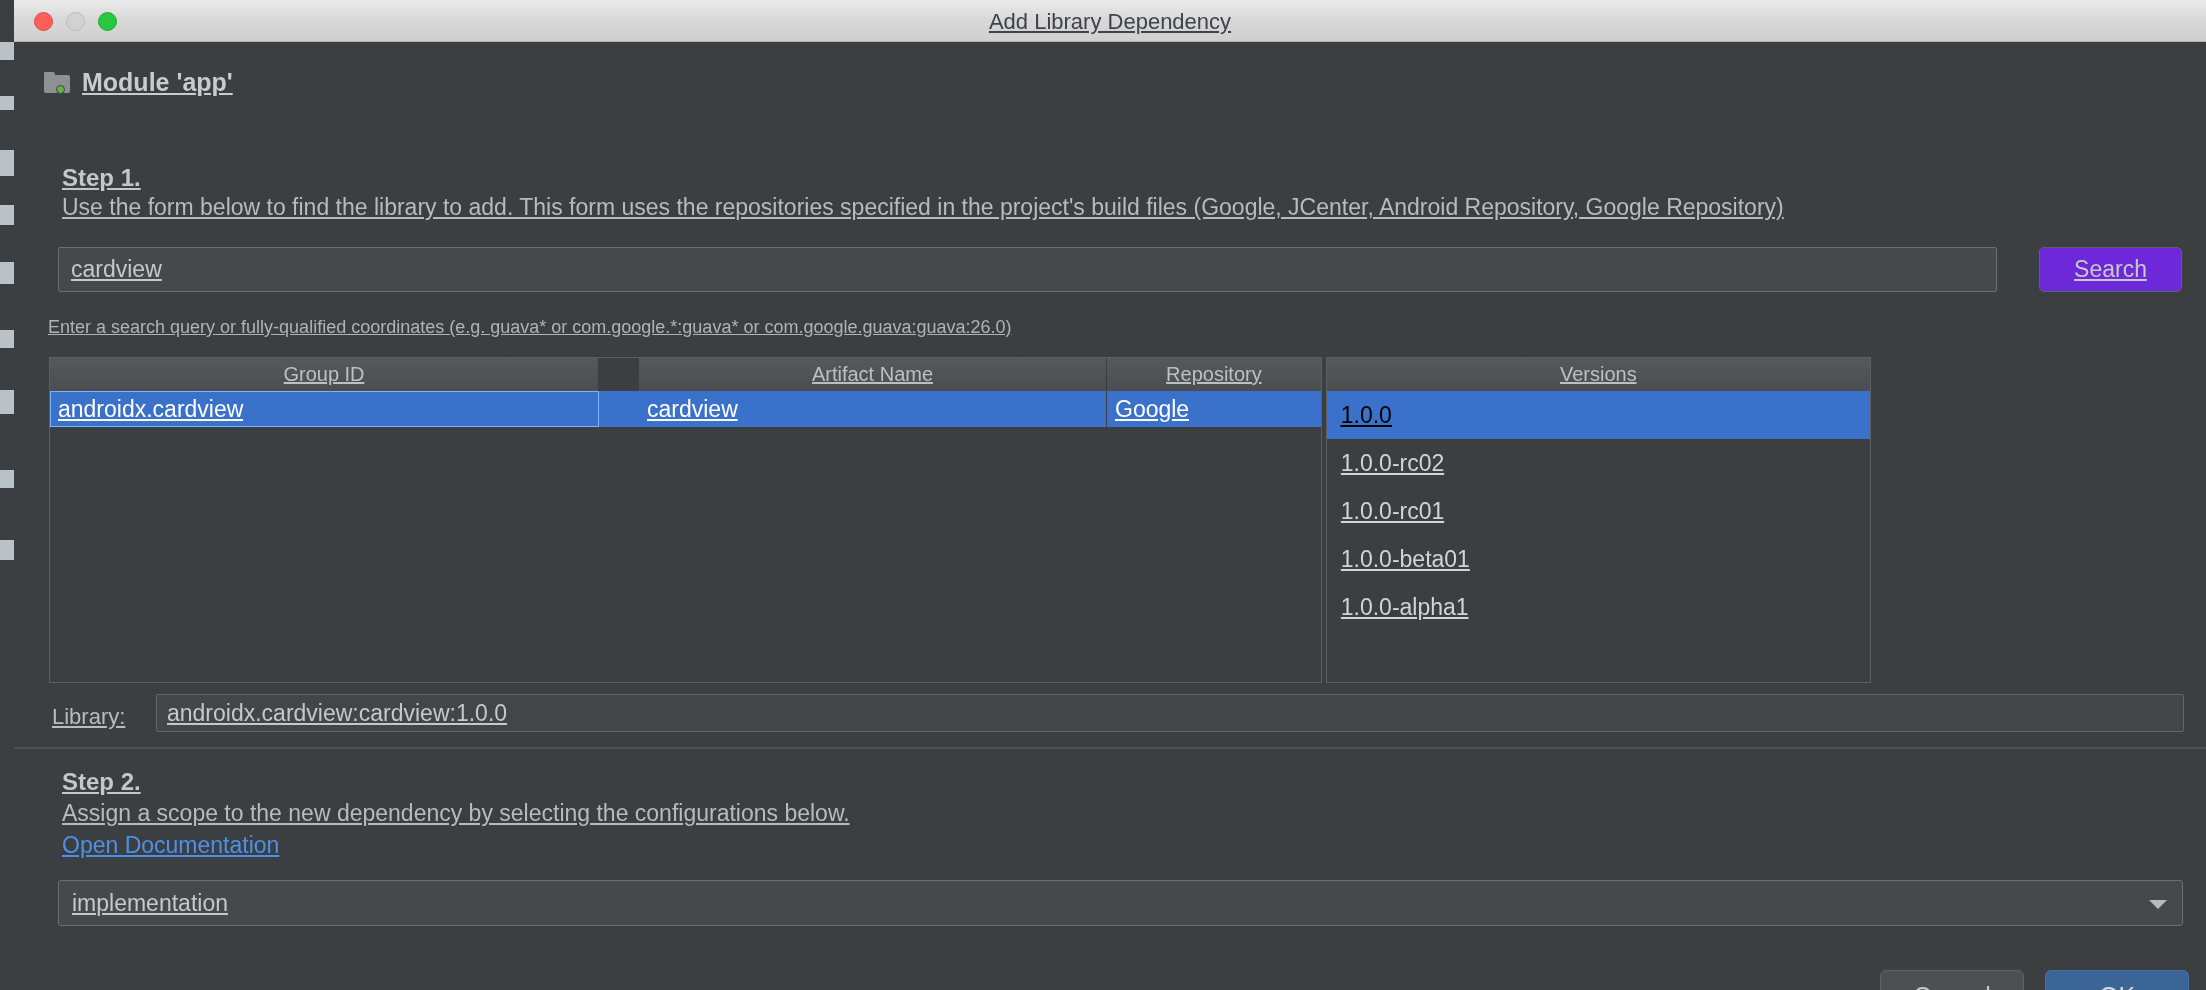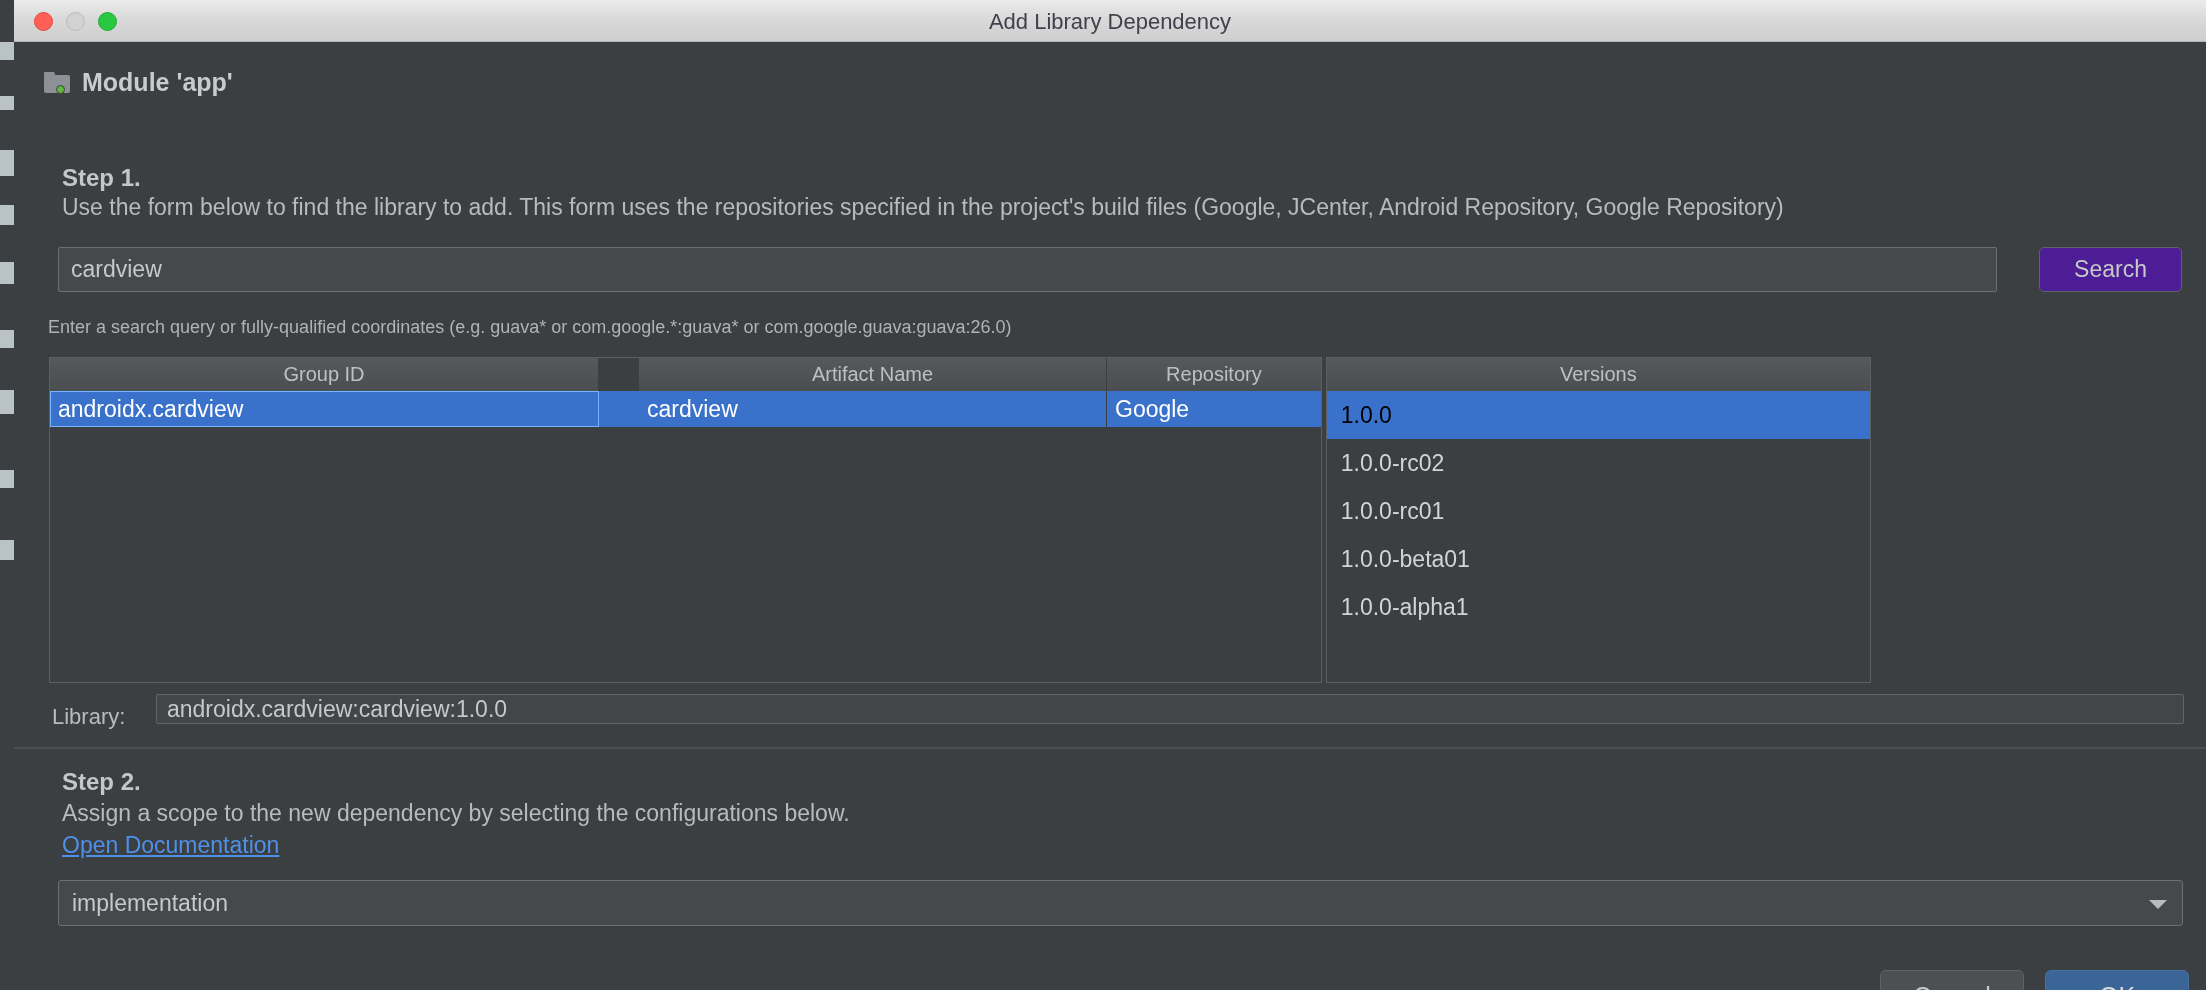--- a/index.html
+++ b/index.html
@@ -1,15 +1,15 @@
 <!DOCTYPE html>
 <html><head>
 <meta charset="utf-8">
 <style>
-  * { box-sizing: border-box; margin: 0; padding: 0; }
+  * { box-sizing: border-box; margin: 0; padding: 0; text-decoration: underline; }
   html, body {
     width: 2206px; height: 990px;
     background: #3c3f41;
     font-family: "Liberation Sans", sans-serif;
     overflow: hidden;
   }
 
   
   #left-strip {
     position: absolute; left: 0; top: 0; width: 14px; height: 990px;
@@ -62,21 +62,21 @@
 
   
   #search-input {
     position: absolute; left: 44px; top: 205px; width: 1939px; height: 45px;
     background: #45494a; border: 1px solid #6b6f71; border-radius: 2px;
     color: #c6c8ca; font-size: 23px; font-family: "Liberation Sans", sans-serif;
     padding: 0 12px;
   }
   #search-button {
     position: absolute; left: 2025px; top: 205px; width: 143px; height: 45px;
-    background: #4c1d95; border: 1px solid #5e6366; border-radius: 5px;
+    background: #6d28d9; border: 1px solid #5e6366; border-radius: 5px;
     color: #c6c8ca; font-size: 23px; font-family: "Liberation Sans", sans-serif;
     cursor: pointer;
   }
   #search-hint {
     position: absolute; left: 34px; top: 269px;
     font-size: 18px; color: #b0b3b5; white-space: nowrap; margin-top: 6px;
   }
 
   
   #tables-wrap {
@@ -115,21 +115,21 @@
   .data-cell:last-child { border-right: none; }
 
   .ver-row { height: 48px; flex: 0 0 48px; display: flex; align-items: center;
              padding-left: 14px; color: #d2d5d7; font-size: 23px; }
   .ver-row.sel { background: #3a71cb; color: #000000; }
 
   
   #library-label { position: absolute; left: 38px; top: 662px;
                    font-size: 22px; color: #b9bcbe; }
   #library-input {
-    position: absolute; left: 142px; top: 652px; width: 2028px; height: 30px;
+    position: absolute; left: 142px; top: 652px; width: 2028px; height: 38px;
     background: #424648; border: 1px solid #63676a; border-radius: 2px;
     color: #c6c8ca; font-size: 23px; font-family: "Liberation Sans", sans-serif;
     padding: 0 10px;
   }
 
   
   #divider { position: absolute; left: 0; top: 705px; width: 2192px; height: 2px;
              background: #4c5052; }
 
   

